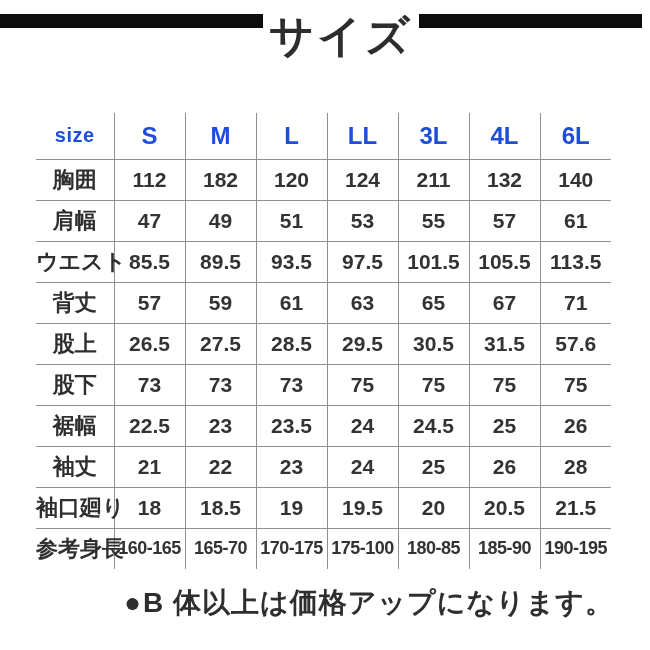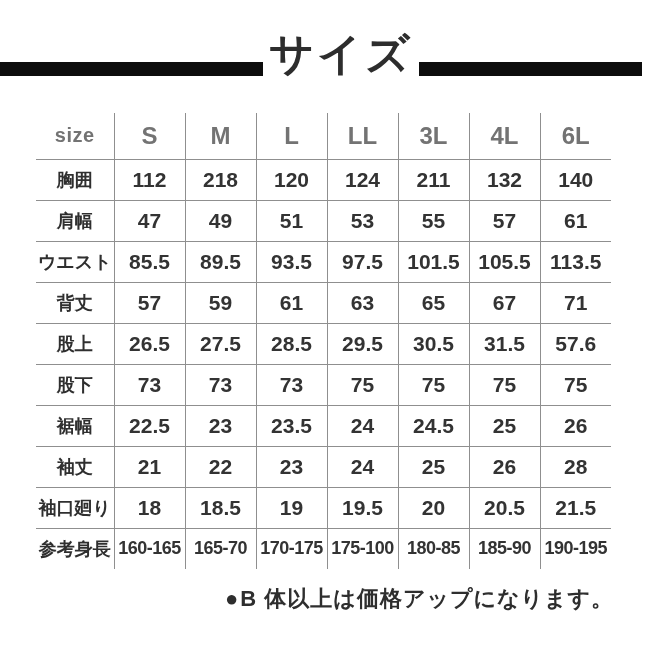--- a/index.html
+++ b/index.html
@@ -6,21 +6,21 @@
   body{
     width:650px;height:650px;background:#ffffff;
     font-family:"Liberation Sans","DejaVu Sans",sans-serif;
     color:#333333;
   }
   .page{position:relative;width:650px;height:650px;overflow:hidden;background:#ffffff;}
 
   
   .title-row{
     position:absolute;top:14px;left:0;right:8px;height:62px;
-    display:flex;align-items:flex-end;
+    display:flex;align-items:flex-start;
   }
   .bar{height:14px;background:#0d0d0d;}
   .bar-left{width:263px;flex:0 0 auto;}
   .bar-right{flex:1 1 auto;}
   .title{
     margin:0 6px;font-size:44px;font-weight:800;line-height:1;
     color:#2d2d2d;letter-spacing:3px;white-space:nowrap;
   }
 
   
@@ -30,30 +30,30 @@
   }
   .size-table th,.size-table td{
     padding:0;text-align:center;vertical-align:middle;white-space:nowrap;
     border-right:1.5px solid #8f8f8f;border-bottom:1.5px solid #8f8f8f;
   }
   .size-table th:last-child,.size-table td:last-child{border-right:none;}
   .size-table tbody tr:last-child th,
   .size-table tbody tr:last-child td{border-bottom:none;}
   .size-table thead tr{height:46px;}
   .size-table tbody tr{height:41px;}
-  .size-table thead th{font-size:24px;font-weight:700;color:#737373;}
+  .size-table thead th{font-size:24px;font-weight:700;color:#1d4ed8;}
   .size-table thead th.size-word{font-size:20px;letter-spacing:0.5px;}
-  .size-table tbody th{font-size:18px;font-weight:700;color:#2f2f2f;}
+  .size-table tbody th{font-size:22px;font-weight:700;color:#2f2f2f;}
   .size-table tbody td{font-size:21px;font-weight:600;color:#333333;}
   .size-table tbody tr:last-child td{font-size:18px;letter-spacing:-0.5px;}
 
   
   .note{
     position:absolute;top:584px;right:36px;
-    font-size:22px;font-weight:700;color:#2e2e2e;letter-spacing:1px;
+    font-size:28px;font-weight:700;color:#2e2e2e;letter-spacing:1px;
     white-space:nowrap;
   }
   .note .bullet{margin-right:1px;}
 </style>
 </head>
 <body>
 
 <div class="page">
 
   <div class="title-row">
@@ -82,21 +82,21 @@
           <th>LL</th>
           <th>3L</th>
           <th>4L</th>
           <th>6L</th>
         </tr>
     </thead>
     <tbody id="table-body">
         <tr>
           <th>胸囲</th>
           <td>112</td>
-          <td>218</td>
+          <td>182</td>
           <td>120</td>
           <td>124</td>
           <td>211</td>
           <td>132</td>
           <td>140</td>
         </tr>
         <tr>
           <th>肩幅</th>
           <td>47</td>
           <td>49</td>

